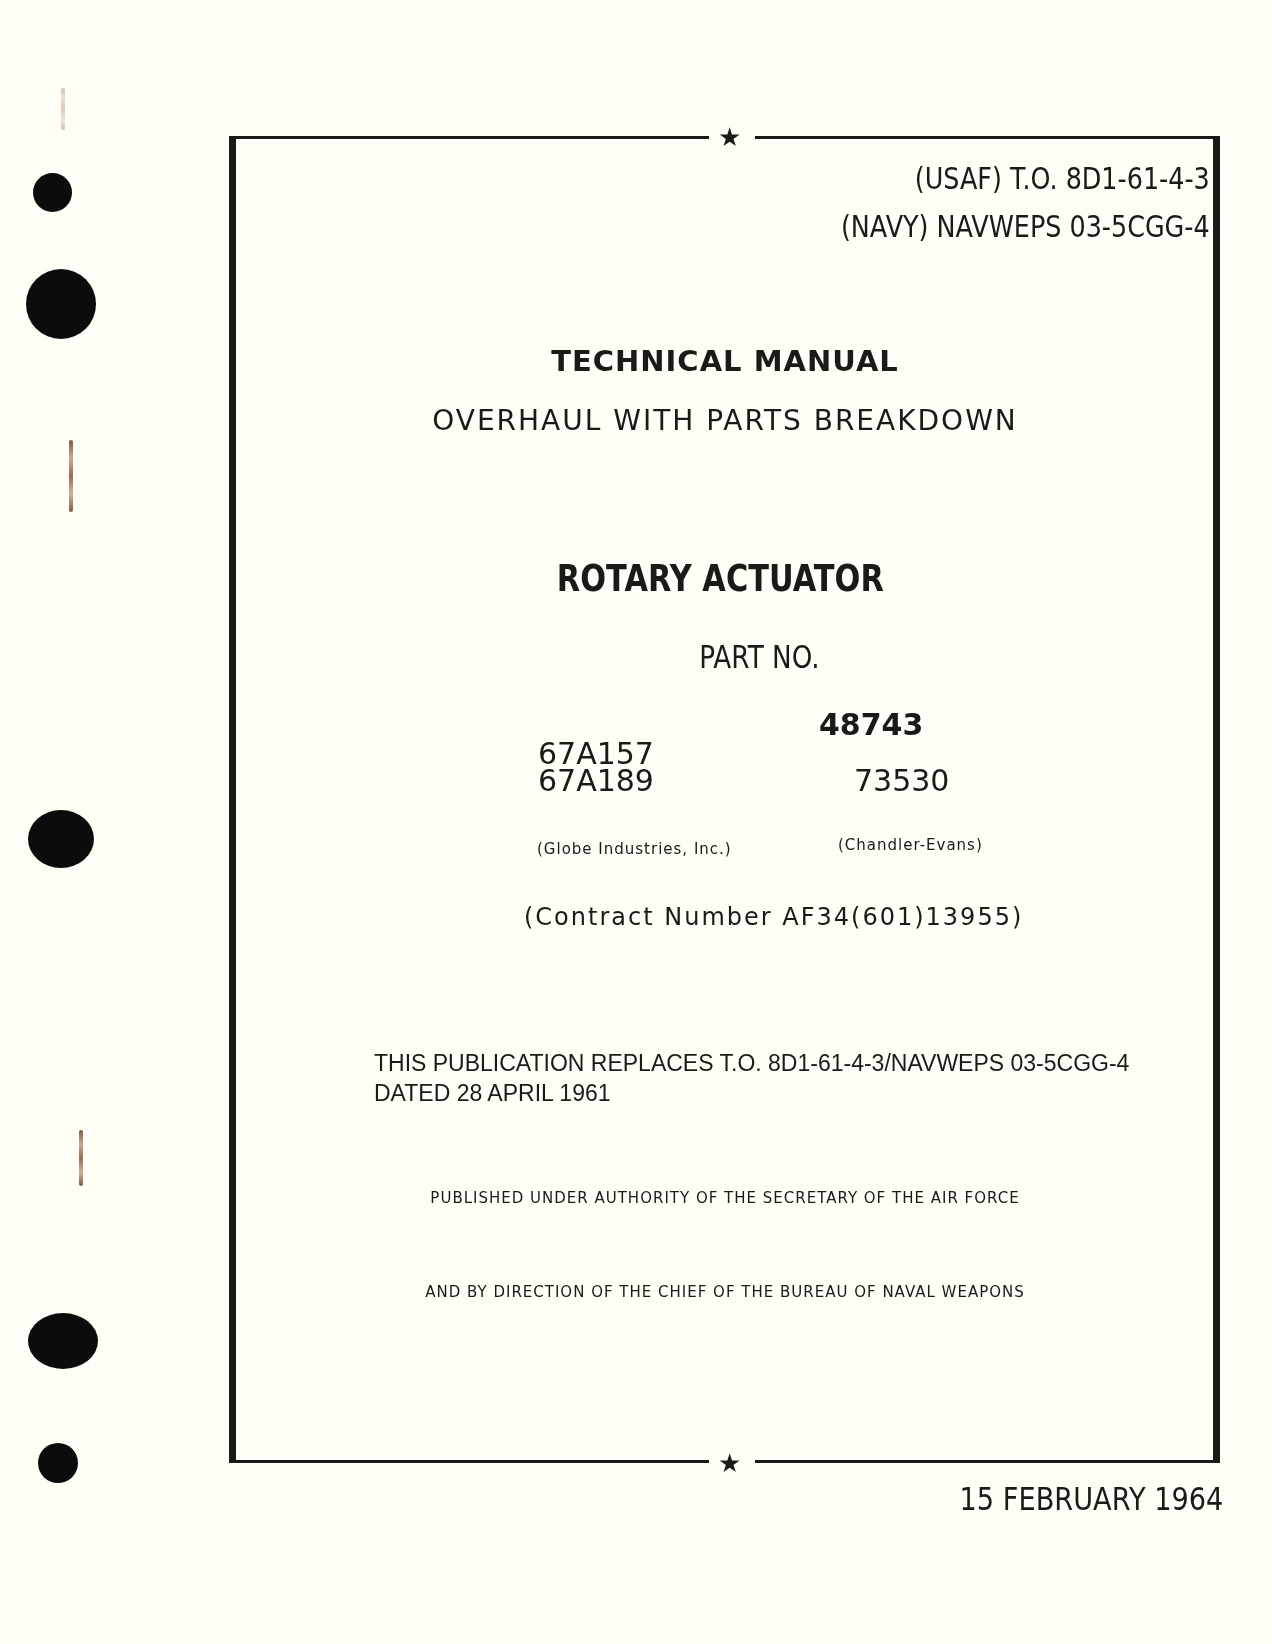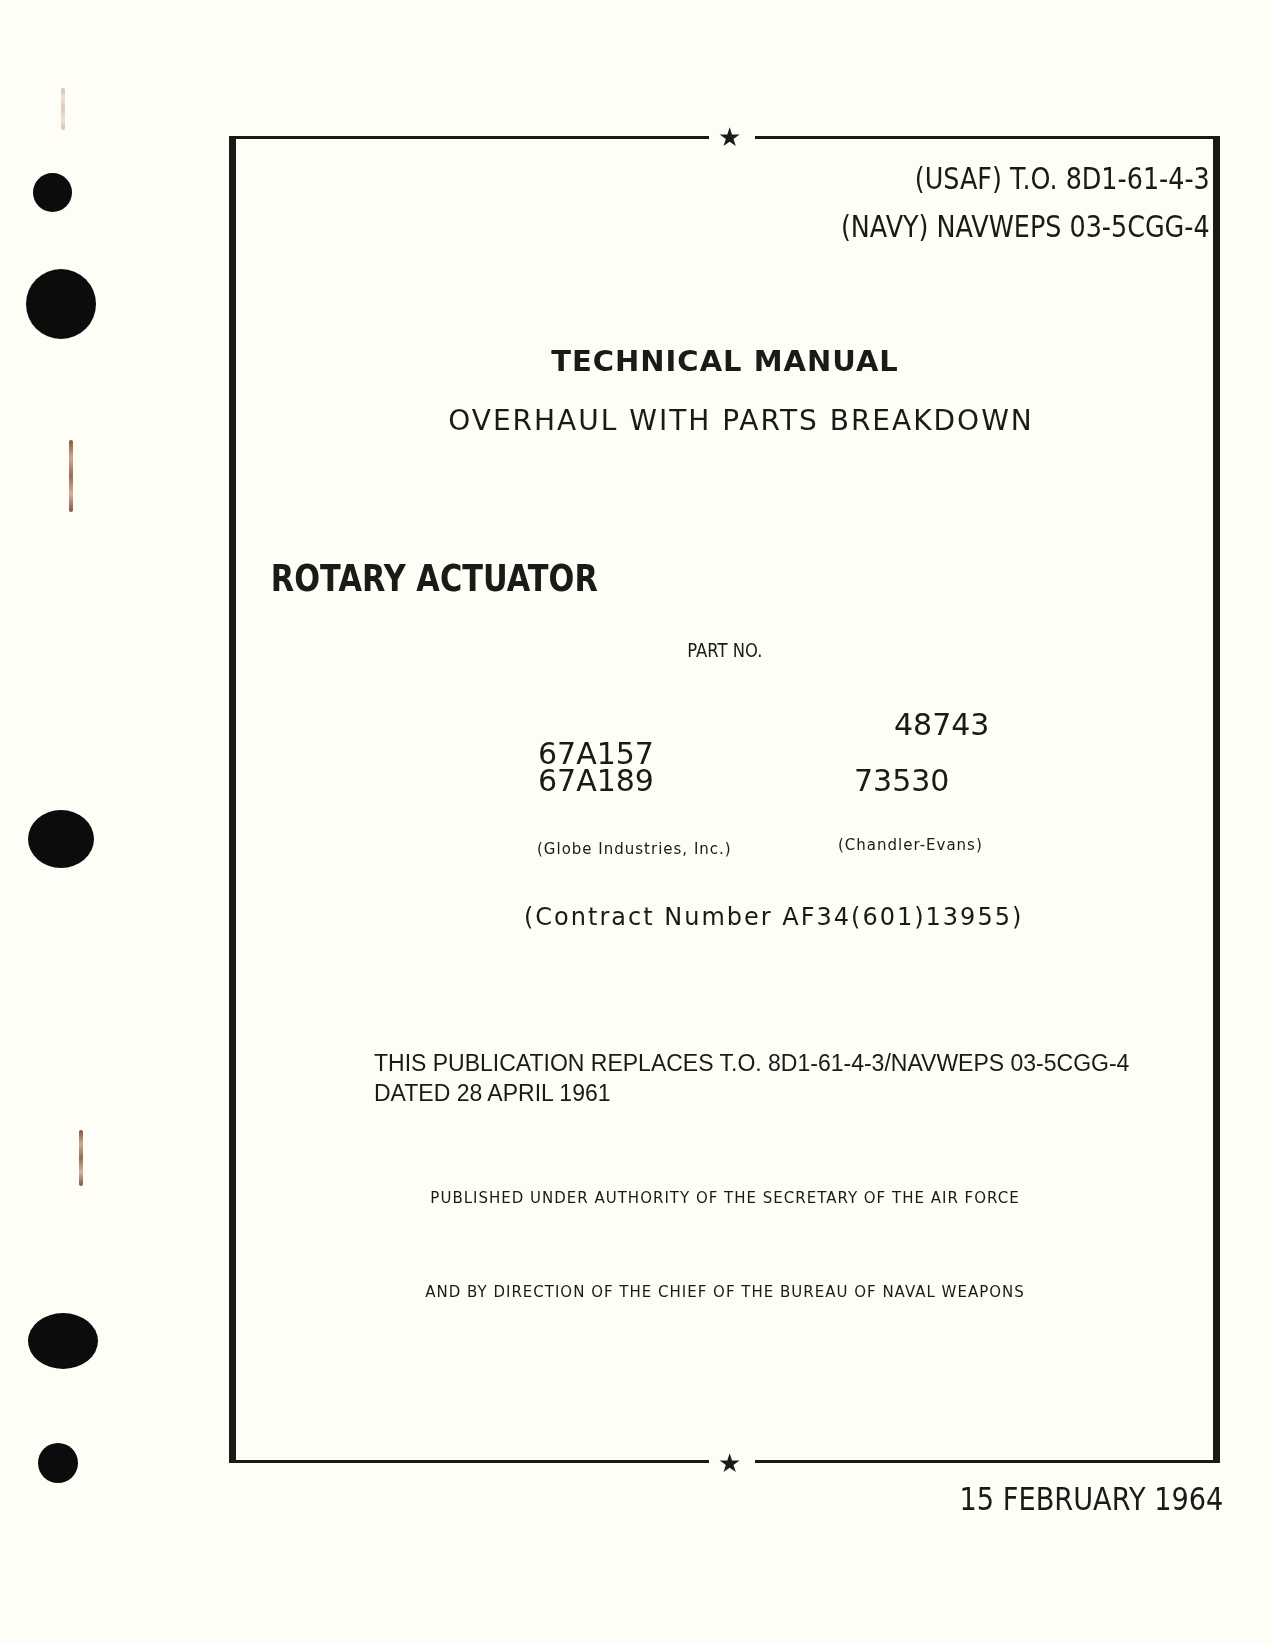--- a/index.html
+++ b/index.html
@@ -6,24 +6,24 @@
   body { width:1272px; height:1644px; background:#fefdf6; position:relative; overflow:hidden; font-family:"DejaVu Sans", sans-serif; color:#1b1a17; }
   .hole { position:absolute; background:#0c0c0c; border-radius:50%; }
   .stain { position:absolute; width:4px; background:linear-gradient(#6b3a22,#c49a7e,#8a5236,#c9a48b,#6b3a22); border-radius:2px; opacity:.85; }
   .frame-left { position:absolute; left:229px; top:136px; width:7px; height:1326px; background:#1b1a17; }
   .frame-right { position:absolute; left:1213px; top:136px; width:7px; height:1326px; background:#1b1a17; }
   .hline { position:absolute; height:3px; background:#1b1a17; }
   .star { position:absolute; font-size:26px; line-height:26px; color:#1b1a17; font-family:"DejaVu Sans", sans-serif; }
   .txt { position:absolute; white-space:nowrap; }
   .hdr { font-size:31px; font-family:"DejaVu Sans", sans-serif; transform:scaleX(0.82); transform-origin:right center; right:62px; }
   .tm { font-size:29px; font-weight:bold; letter-spacing:1px; top:344px; left:230px; width:990px; text-align:center;}
-  .ovh { font-size:28px; letter-spacing:2px; top:404px; left:230px; width:990px; text-align:center;margin-left:16px; }
-  .rotary { font-size:38px; font-weight:bold; top:556px; left:230px; width:980px; }
+  .ovh { font-size:28px; letter-spacing:2px; top:404px; left:230px; width:990px; text-align:center; }
+  .rotary { font-size:38px; font-weight:bold; top:556px; left:230px; width:980px; text-align:center; }
   .rotary span { display:inline-block; transform:scaleX(0.8); }
-  .partno { font-size:20px; top:638px; left:230px; width:990px; text-align:center; }
+  .partno { font-size:32px; top:638px; left:230px; width:990px; text-align:center;padding-left:34px; }
   .partno span { display:inline-block; transform:scaleX(0.82); }
   .pn { font-size:30px; }
   .co { font-size:15px; letter-spacing:1px; }
   .contract { font-size:24px; letter-spacing:2px; top:903px; left:504px;margin-left:20px; }
   .serif { font-family:Liberation Sans, sans-serif; font-size:23px; left:374px; }
   .auth { font-size:15px; letter-spacing:1px; left:230px; width:990px; text-align:center; }
   .date { font-size:32px; right:49px; top:1480px; }
   .date span { display:inline-block; transform:scaleX(0.85); transform-origin:right center; }
 </style>
 </head>
@@ -54,21 +54,21 @@
 
 <div class="txt tm">TECHNICAL MANUAL</div>
 <div class="txt ovh">OVERHAUL WITH PARTS BREAKDOWN</div>
 <div class="txt rotary"><span>ROTARY ACTUATOR</span></div>
 <div class="txt partno"><span>PART NO.</span></div>
 
 <div class="txt pn" style="left:538px;top:707px;margin-top:29px;">67A157</div>
 <div class="txt pn" style="left:538px;top:763px;">67A189</div>
 <div class="txt co" style="left:537px;top:840px;">(Globe Industries, Inc.)</div>
 
-<div class="txt pn" style="left:894px;top:707px;">48743</div>
+<div class="txt pn" style="left:819px;top:707px;font-weight:bold;">48743</div>
 <div class="txt pn" style="left:854px;top:763px;">73530</div>
 <div class="txt co" style="left:838px;top:810px;margin-top:26px;">(Chandler-Evans)</div>
 
 <div class="txt contract">(Contract Number AF34(601)13955)</div>
 
 <div class="txt serif" style="top:1050px;">THIS PUBLICATION REPLACES T.O. 8D1-61-4-3/NAVWEPS 03-5CGG-4</div>
 <div class="txt serif" style="top:1080px;">DATED 28 APRIL 1961</div>
 
 <div class="txt auth" style="top:1189px;">PUBLISHED UNDER AUTHORITY OF THE SECRETARY OF THE AIR FORCE</div>
 <div class="txt auth" style="top:1283px;">AND BY DIRECTION OF THE CHIEF OF THE BUREAU OF NAVAL WEAPONS</div>

